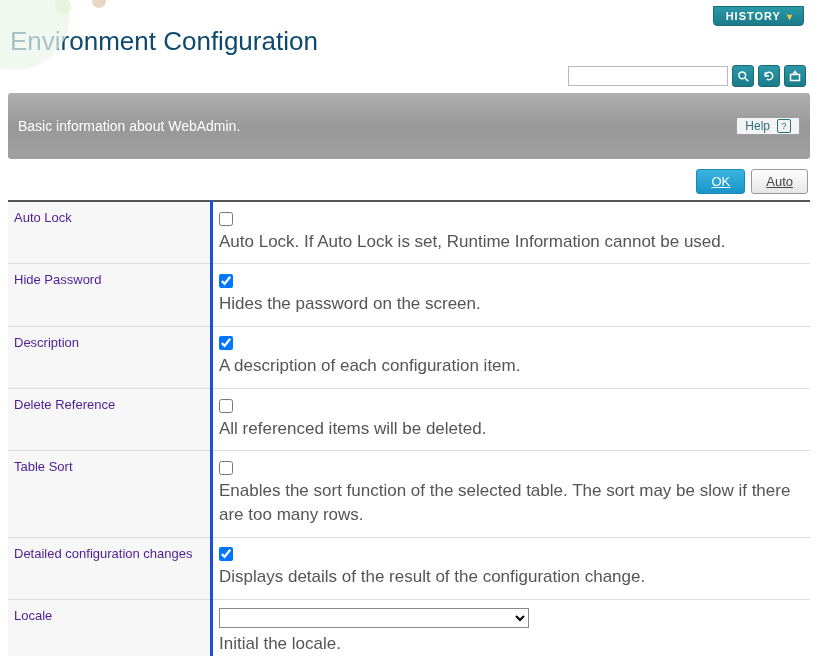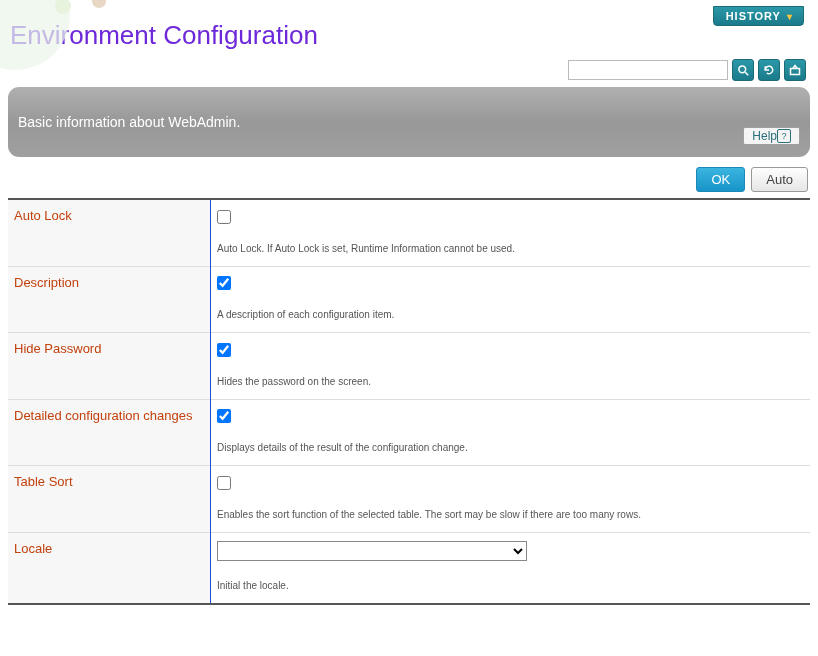--- a/index.html
+++ b/index.html
@@ -13,23 +13,23 @@
   .container {
     padding: 6px 8px 20px 8px;
   }
   .top-row {
     display: flex;
     align-items: flex-start;
     justify-content: space-between;
   }
   .page-title {
     font-size: 26px;
-    color: #6d28d9;
+    color: #0c4a6e;
     font-weight: normal;
-    margin: 14px 0 8px 2px;
+    margin: 20px 0 8px 2px;
   }
   .history-tab {
     background: linear-gradient(#2b98a8, #1a7a8a);
     color: #fff;
     font-weight: bold;
     letter-spacing: 1px;
     font-size: 11px;
     padding: 3px 10px 3px 12px;
     border: 1px solid #1a6a78;
     border-radius: 0 0 4px 4px;
@@ -71,53 +71,53 @@
   .icon-btn svg {
     width: 12px;
     height: 12px;
     fill: none;
     stroke: #fff;
     stroke-width: 2;
   }
   .banner {
     background: linear-gradient(#b0b0b0, #989898 50%, #a0a0a0);
     color: #fff;
-    padding: 12px 10px;
+    padding: 24px 10px;
     font-size: 14px;
     display: flex;
     justify-content: space-between;
     align-items: center;
-    border-radius: 11px;
+    border-radius: 3px;
   }
   .banner .help-btn {
     background: #f4f4f4;
     color: #2a6f7a;
     border: 1px solid #9aa0a4;
     padding: 1px 8px;
     font-size: 12px;
     border-radius: 2px;
     display: inline-flex;
-    gap: 0;
+    gap: 7px;
     cursor: pointer;
-    margin-top: 28px;
   }
   .btn-row {
     display: flex;
     justify-content: flex-end;
     gap: 6px;
     margin: 10px 2px 6px 0;
   }
   .btn {
     border: 1px solid #999;
     border-radius: 3px;
     padding: 4px 14px;
     font-size: 13px;
     cursor: pointer;
     background: linear-gradient(#fefefe, #e6e6e6);
     color: #444;
+    text-decoration: underline;
   }
   .btn-primary {
     background: linear-gradient(#3bb5e0, #1794c8);
     border-color: #1a89b8;
     color: #fff;
   }
   table.config {
     width: 100%;
     border-collapse: collapse;
     border-top: 2px solid #555;
@@ -126,31 +126,31 @@
   table.config tr {
     border-bottom: 1px solid #ddd;
   }
   table.config td {
     vertical-align: top;
     padding: 8px 6px 10px 6px;
   }
   td.label-cell {
     width: 190px;
     background: #f7f7f7;
-    border-right: 1px solid #1d4ed8;
-    color: #c2410c;
+    border-right: 3px solid #1d4ed8;
+    color: #4c1d95;
     font-size: 13px;
     line-height: 1.3;
   }
   td.value-cell {
     color: #555;
   }
   .desc {
-    margin-top: 18px;
-    font-size: 10px;
+    margin-top: 4px;
+    font-size: 17px;
     line-height: 1.4;
   }
   .chk {
     width: 14px;
     height: 14px;
     margin: 0;
     vertical-align: middle;
   }
   .locale-select {
     width: 310px;
@@ -223,35 +223,39 @@
     <button class="btn">Auto</button>
   </div>
 
   <table class="config">
     <tbody id="config-body">
         <tr>
           <td class="label-cell">Auto Lock</td>
           <td class="value-cell"><input type="checkbox" class="chk" style=""><div class="desc">Auto Lock. If Auto Lock is set, Runtime Information cannot be used.</div></td>
         </tr>
         <tr>
+          <td class="label-cell">Hide Password</td>
+          <td class="value-cell"><input type="checkbox" class="chk" checked="" style=""><div class="desc">Hides the password on the screen.</div></td>
+        </tr>
+        <tr>
           <td class="label-cell">Description</td>
           <td class="value-cell"><input type="checkbox" class="chk" checked="" style=""><div class="desc">A description of each configuration item.</div></td>
         </tr>
         <tr>
-          <td class="label-cell">Hide Password</td>
-          <td class="value-cell"><input type="checkbox" class="chk" checked="" style=""><div class="desc">Hides the password on the screen.</div></td>
+          <td class="label-cell">Delete Reference</td>
+          <td class="value-cell"><input type="checkbox" class="chk" style=""><div class="desc">All referenced items will be deleted.</div></td>
+        </tr>
+        <tr>
+          <td class="label-cell">Table Sort</td>
+          <td class="value-cell"><input type="checkbox" class="chk" style=""><div class="desc">Enables the sort function of the selected table. The sort may be slow if there are too many rows.</div></td>
         </tr>
         <tr>
           <td class="label-cell">Detailed configuration changes</td>
           <td class="value-cell"><input type="checkbox" class="chk" checked="" style=""><div class="desc">Displays details of the result of the configuration change.</div></td>
         </tr>
         <tr>
-          <td class="label-cell">Table Sort</td>
-          <td class="value-cell"><input type="checkbox" class="chk" style=""><div class="desc">Enables the sort function of the selected table. The sort may be slow if there are too many rows.</div></td>
-        </tr>
-        <tr>
           <td class="label-cell">Locale</td>
           <td class="value-cell"><select class="locale-select"><option></option></select><div class="desc">Initial the locale.</div></td>
         </tr>
       </tbody>
   </table>
 
 </div>
 
 </body></html>

